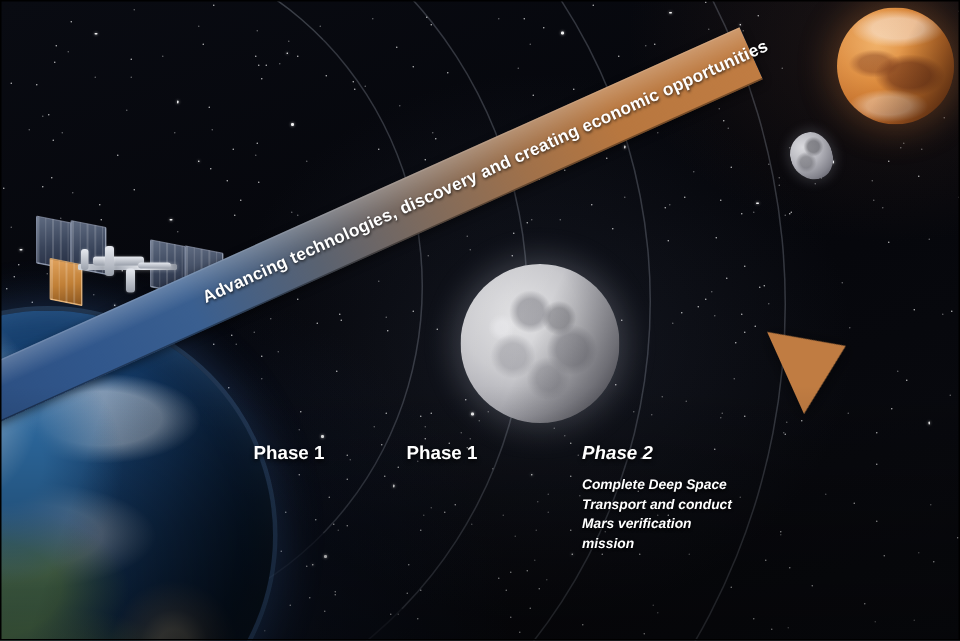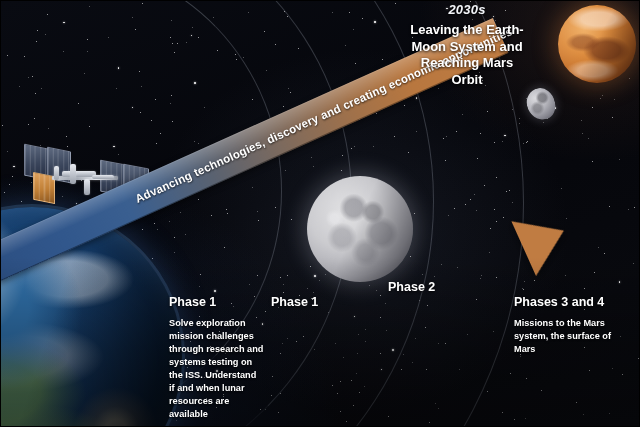--- a/index.html
+++ b/index.html
@@ -190,21 +190,21 @@
   .phase .ptitle{
     font-size:12.5px;font-weight:bold;line-height:1.2;margin-bottom:7px;
     text-shadow:0 1px 3px rgba(0,0,0,.9);
   }
   .phase .pbody{
     font-size:9.2px;font-weight:bold;line-height:1.42;
     text-shadow:0 1px 2px rgba(0,0,0,.9);
   }
   #phase-0{left:169px;top:295px;width:95px;}
   #phase-1{left:271px;top:295px;width:96px;}
-  #phase-2{left:388px;top:280px;width:100px;}
+  #phase-2{left:388px;top:295px;width:100px;font-style:italic;}
   #phase-34{left:514px;top:295px;width:112px;}
 
   
   .lower-veil{
     position:absolute;left:0;right:0;bottom:0;height:170px;
     background:linear-gradient(180deg, rgba(0,0,0,0) 0%, rgba(0,0,0,.28) 55%, rgba(0,0,0,.42) 100%);
     pointer-events:none;
   }
   .frame{position:absolute;inset:0;border:1px solid #000;pointer-events:none;}
 </style>
@@ -638,37 +638,29 @@
   </div>
 
   <div class="lower-veil"></div>
 
   <div class="era" id="era-now">
   </div>
 
   <div class="era" id="era-2020s">
   </div>
 
-  <div class="era" id="era-2030s">
-    <div class="when">2030s</div>
-    <div class="what">Leaving the Earth-<br>Moon System and<br>Reaching  Mars<br>Orbit</div>
-  </div>
 
   <div class="phase" id="phase-0">
     <div class="ptitle">Phase 1</div>
-    <div class="pbody">Solve exploration mission challenges through research and systems testing on the ISS. Understand if and when lunar resources are available</div>
   </div>
 
   <div class="phase" id="phase-1">
     <div class="ptitle">Phase 1</div>
   </div>
 
   <div class="phase" id="phase-2">
     <div class="ptitle">Phase 2</div>
-  </div>
-
-  <div class="phase" id="phase-34">
-    <div class="ptitle">Phases 3 and 4</div>
-    <div class="pbody">Missions to the Mars system, the surface of Mars</div>
-  </div>
+    <div class="pbody">Complete Deep Space Transport and conduct Mars verification mission</div>
+  </div>
+
 
   <div class="frame"></div>
 </div>
 
 </body></html>

